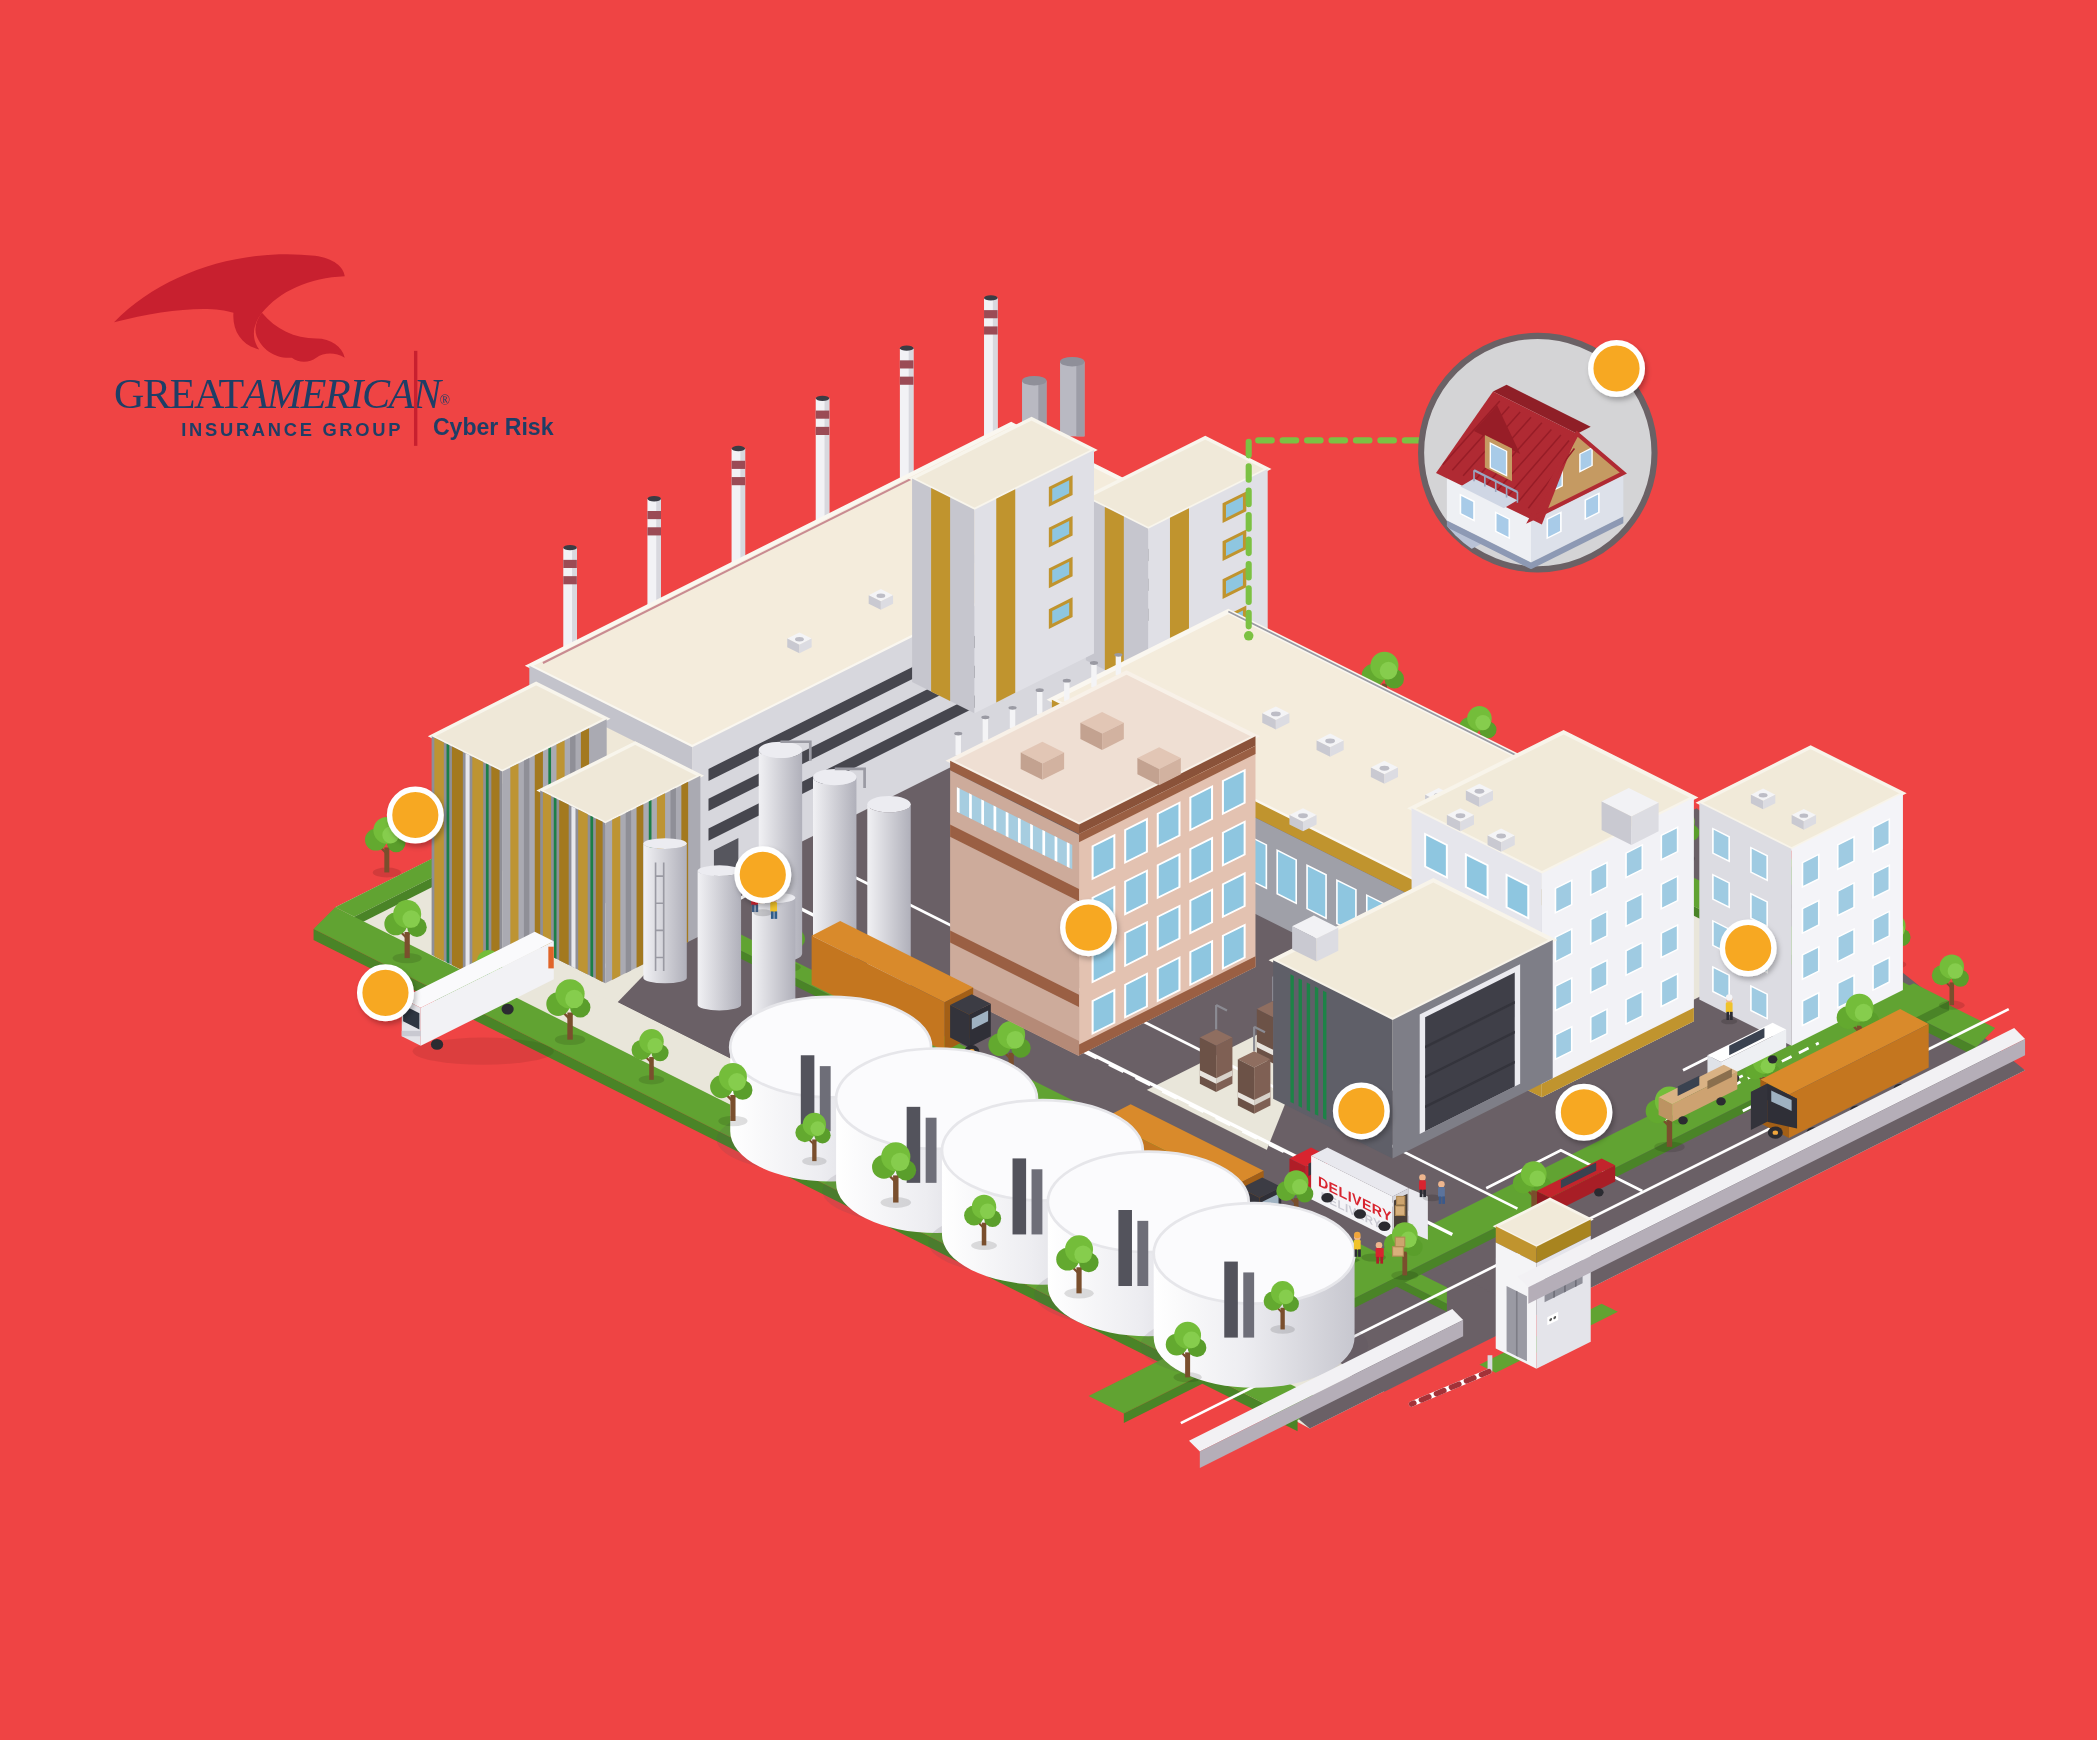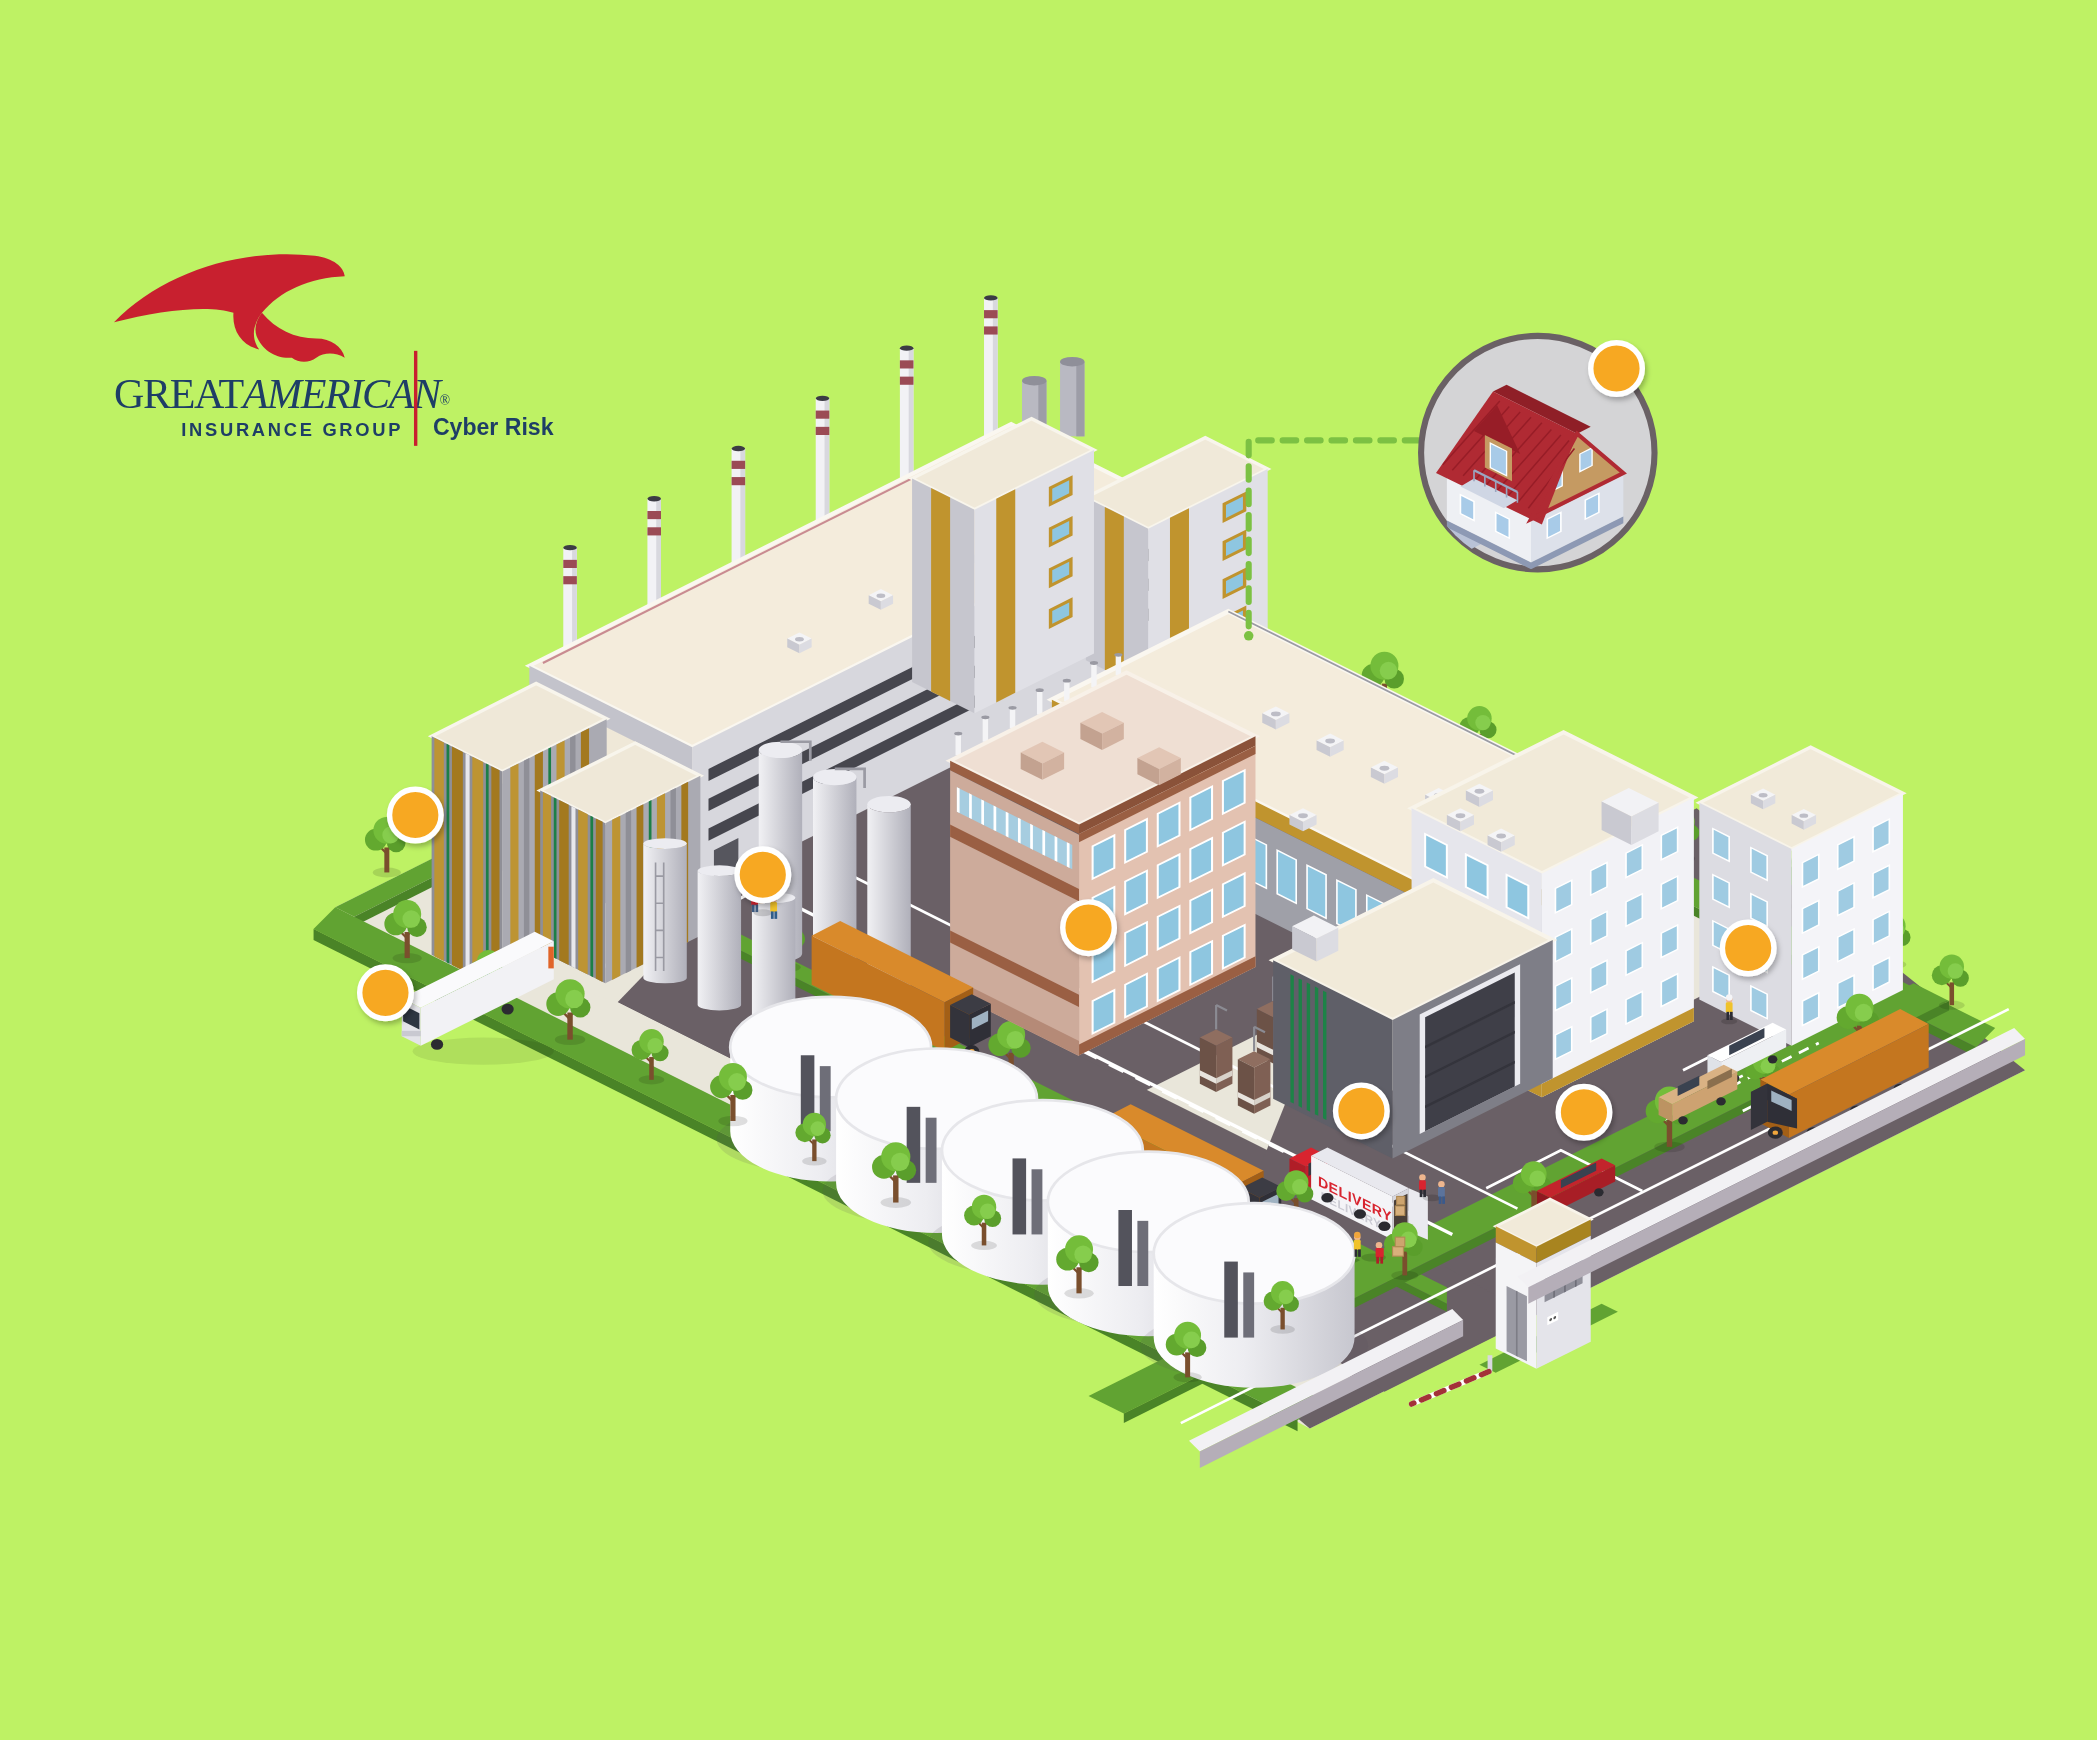--- a/index.html
+++ b/index.html
@@ -1,16 +1,16 @@
 <!DOCTYPE html>
 <html style="--accent: #f7a823; --connector: #7cc143; --brand-navy: #1e3e66; --brand-red: #c8202f;font-size:6.7px"><head>
 <meta charset="utf-8">
 <style>
   html,body{margin:0;padding:0;background:#f0efee;width:100%;height:100%;}
-  .stage{width:100vw;height:100vh;display:flex;align-items:center;justify-content:center;background:#bef264;}
+  .stage{width:100vw;height:100vh;display:flex;align-items:center;justify-content:center;background:#ef4444;}
   svg{display:block;width:100%;height:100%;}
   .logo-serif{font-family:"Liberation Serif","DejaVu Serif",serif;fill:var(--brand-navy,#1e3e66);}
   .logo-sans{font-family:"Liberation Sans","DejaVu Sans",sans-serif;fill:var(--brand-navy,#1e3e66);}
   .hotspot{fill:var(--accent,#f7a823);stroke:#ffffff;stroke-width:4;filter:url(#ms);}
   text{user-select:none;}
 </style>
 </head>
 <body style="background: rgb(240, 239, 238);">
 
 <div class="stage">

